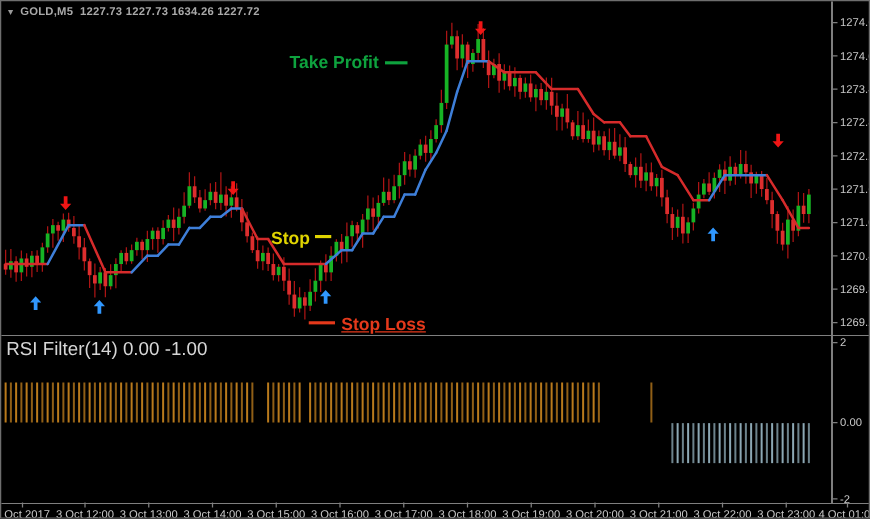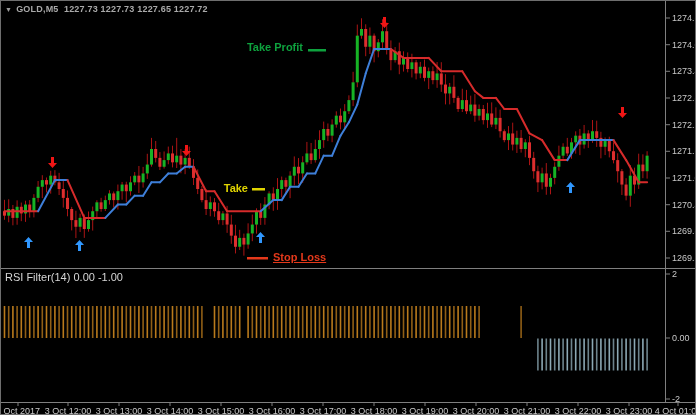--- a/index.html
+++ b/index.html
@@ -8,25 +8,25 @@
     overflow:hidden;border:1px solid #6e6e6e;box-sizing:border-box;
     font-family:"Liberation Sans",sans-serif;
   }
   #chart-svg{position:absolute;left:0;top:0;}
   #title-bar{
     position:absolute;left:4px;top:3px;font-size:9px;font-weight:bold;
     color:#a9a9a9;letter-spacing:.2px;white-space:nowrap;z-index:5;
   }
   #title-bar .tri{font-size:7px;color:#9a9a9a;margin-right:4px;}
   #rsi-label{
-    position:absolute;left:4px;top:270px;font-size:11px;color:#d6d6d6;
+    position:absolute;left:4px;top:270px;font-size:15px;color:#d6d6d6;
     white-space:nowrap;z-index:5;
   }
   .marker-label{
-    position:absolute;font-size:11px;font-weight:bold;white-space:nowrap;z-index:6;
+    position:absolute;font-size:14px;font-weight:bold;white-space:nowrap;z-index:6;
   }
   .axis-zone{position:absolute;z-index:4;}
 </style>
 </head>
 <body>
 
 <div id="window">
 
   <svg id="chart-svg" width="696" height="415">
       <line x1="664.5" y1="0" x2="664.5" y2="401" stroke="#7f7f7f" stroke-width="1" shape-rendering="crispEdges"></line>
@@ -591,25 +591,25 @@
       <rect x="632.7" y="337.5" width="1.6" height="32" fill="#8ca8b4" fill-opacity="1"></rect>
       <rect x="636.9000000000001" y="337.5" width="1.6" height="32" fill="#8ca8b4" fill-opacity="0.78"></rect>
       <rect x="641.1" y="337.5" width="1.6" height="32" fill="#8ca8b4" fill-opacity="1"></rect>
       <rect x="645.3000000000001" y="337.5" width="1.6" height="32" fill="#8ca8b4" fill-opacity="0.78"></rect>
       <rect x="307" y="48" width="18" height="2.5" fill="#0ea23e"></rect>
       <rect x="251" y="187" width="13" height="2.5" fill="#e0d400"></rect>
       <rect x="246" y="256" width="21" height="2.5" fill="#e5391b"></rect>
     </svg>
 
   <div id="title-bar">
-    <span class="tri">▼</span><span>GOLD,M5</span>&nbsp;&nbsp;<span>1227.73 1227.73 1227.65 1227.72</span>
+    <span class="tri">▼</span><span>GOLD,M5</span>&nbsp;&nbsp;<span>1227.73 1227.73 1634.26 1227.72</span>
   </div>
 
   <div id="rsi-label">RSI Filter(14) 0.00 -1.00</div>
 
   <div class="marker-label" id="tp-label" style="color: rgb(14, 162, 62); top: 40px; right: 392px;">Take Profit</div>
-  <div class="marker-label" id="entry-label" style="color: rgb(224, 212, 0); top: 181px; right: 447px;">Take</div>
+  <div class="marker-label" id="entry-label" style="color: rgb(224, 212, 0); top: 181px; right: 447px;">Stop</div>
   <div class="marker-label" id="sl-label" style="color: rgb(229, 57, 27); top: 250px; left: 272px; text-decoration: underline;">Stop Loss</div>
 
   <div class="axis-zone" id="price-axis-zone" style="left:664px;top:0;width:32px;height:401px;"></div>
   <div class="axis-zone" id="time-axis-zone" style="left:0;top:401px;width:696px;height:14px;"></div>
   <div class="axis-zone" id="pane-separator" style="left:0;top:265px;width:696px;height:4px;"></div>
 </div>
 
 </body></html>

